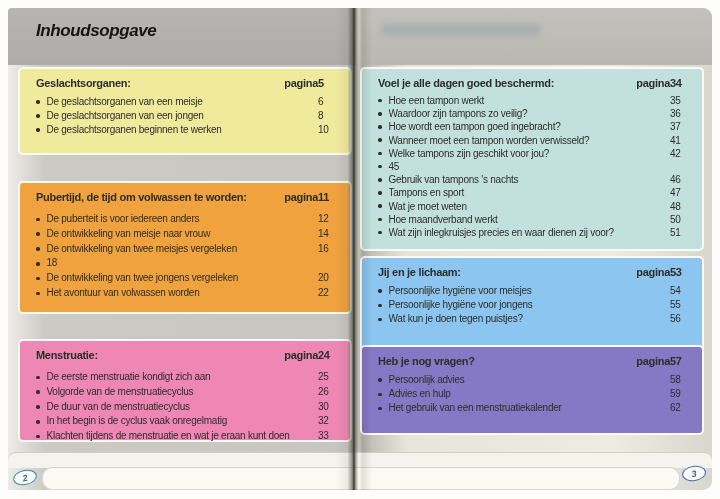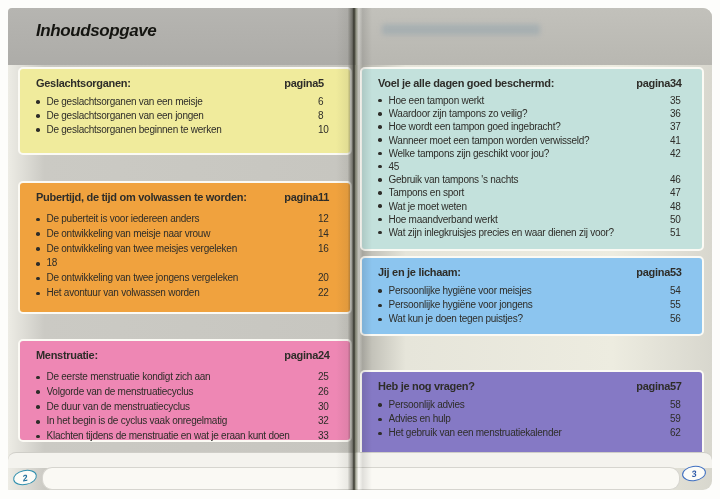--- a/index.html
+++ b/index.html
@@ -26,22 +26,22 @@
   .c-yellow{background:#f0eb9c;}
   .c-orange{background:#f0a23e;}
   .c-pink{background:#ee87b4;}
   .c-cyan{background:#c3e1dc;}
   .c-blue{background:#8cc5ef;}
   .c-purple{background:#8579c5;}
   .s-yellow{top:59px;height:88px;}
   .s-orange{top:173px;height:133px;}
   .s-pink{top:331px;height:103px;}
   .s-cyan{top:59px;height:184px;}
-  .s-blue{top:248px;height:80px;}
-  .s-purple{top:362px;height:90px;}
+  .s-blue{top:248px;height:100px;}
+  .s-purple{top:337px;height:90px;}
   .sec-head{display:flex;align-items:baseline;font-weight:700;font-size:11px;letter-spacing:-0.3px;
     white-space:nowrap;margin-bottom:6px;}
   .s-orange .sec-head,.s-pink .sec-head{margin-bottom:9px;}
   .s-cyan .sec-head{margin-bottom:5px;}
   .sec-title{flex:1;}
   .pagina{margin-left:6px;}
   .num{width:22px;text-align:left;flex:none;}
   .row{display:flex;align-items:baseline;font-size:10px;letter-spacing:-0.25px;white-space:nowrap;}
   .s-yellow .row{line-height:14px;}
   .s-orange .row,.s-pink .row{line-height:14.8px;}

